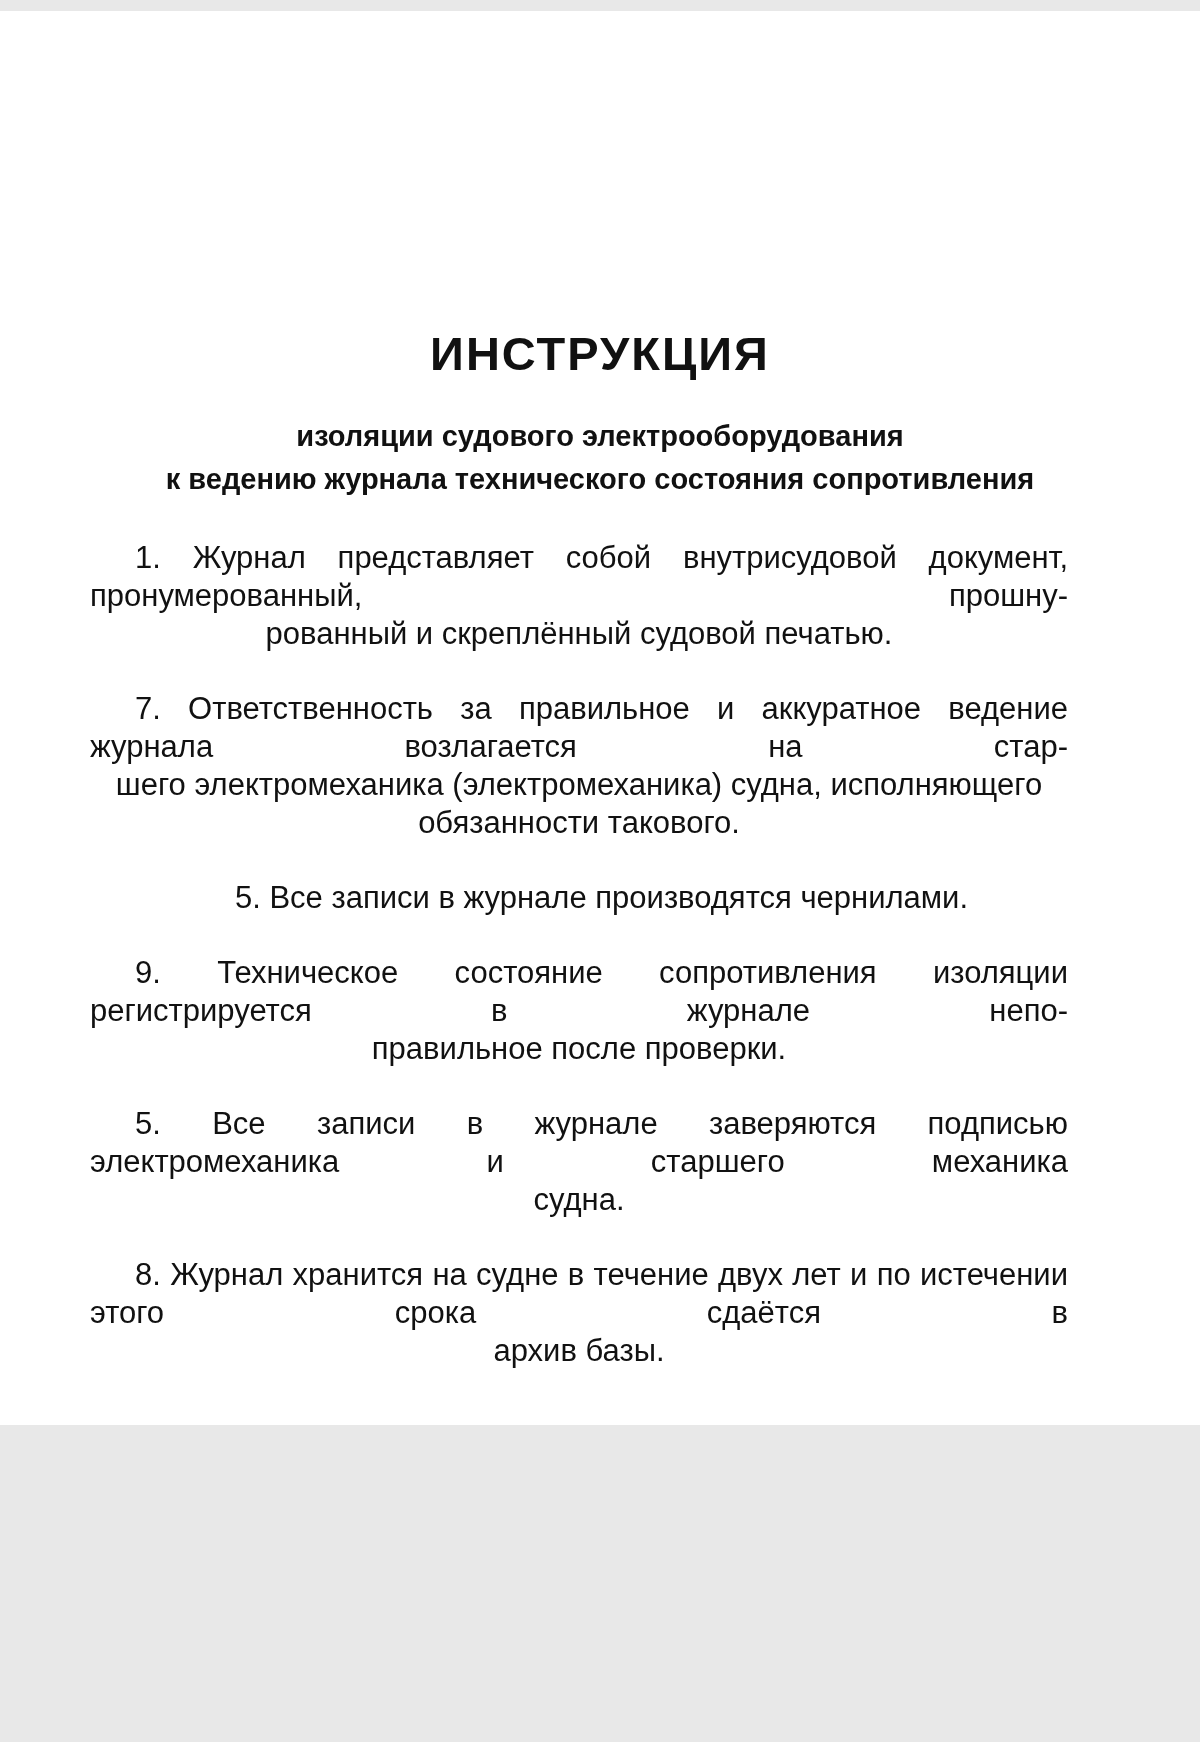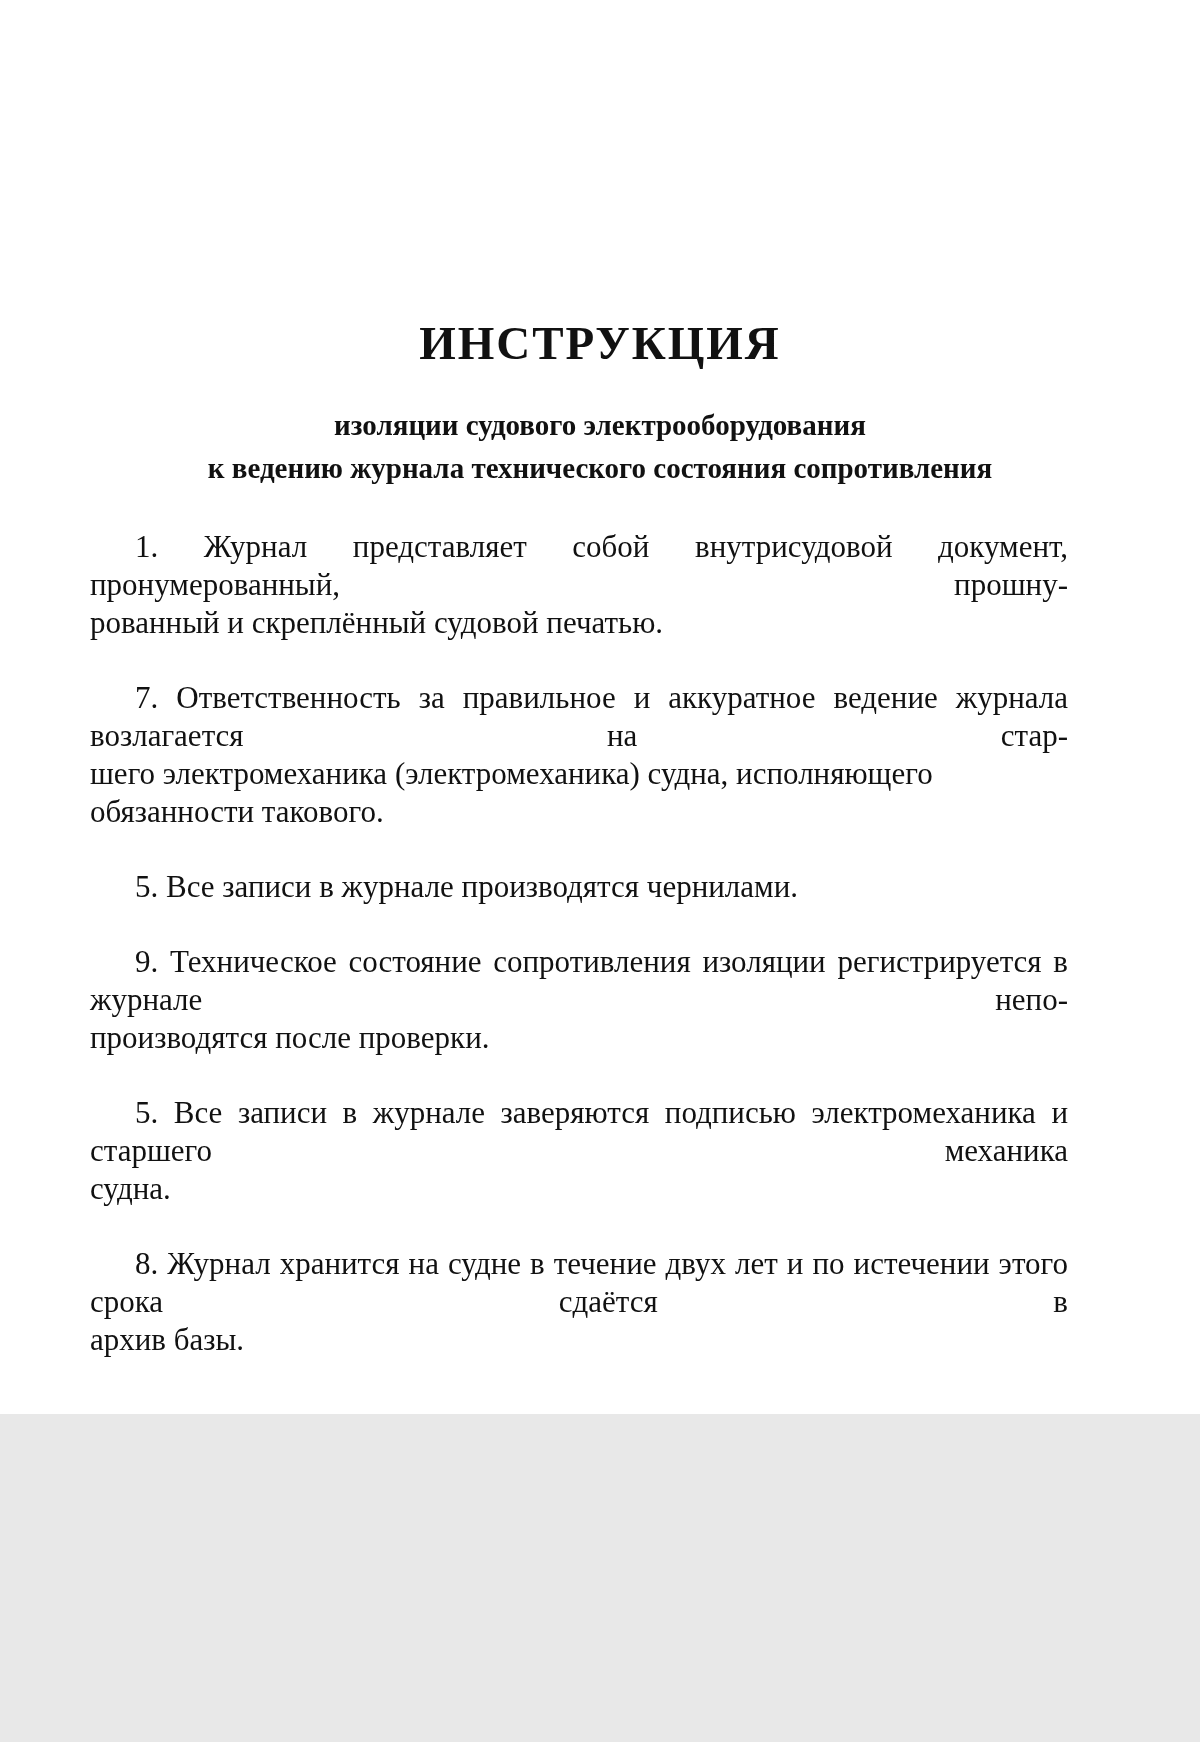--- a/index.html
+++ b/index.html
@@ -1,24 +1,24 @@
 <!DOCTYPE html>
 <html><head>
 <meta charset="utf-8">
 <style>
   * { margin: 0; padding: 0; box-sizing: border-box; }
   html, body { background: #e8e8e8; }
   .page {
     position: relative;
     width: 1200px;
     height: 1414px;
-    margin: 0 auto;
+    margin: 11px auto;
     background: #ffffff;
     overflow: hidden;
-    font-family: Liberation Serif, serif;
+    font-family: Liberation Sans, sans-serif;
     color: #111111;
   }
   .doc-title {
     margin-top: 316px;
     text-align: center;
     font-size: 47px;
     font-weight: bold;
     letter-spacing: 2px;
     line-height: 1.15;
   }
@@ -31,21 +31,21 @@
   }
   .doc-subtitle .sub-line { display: block; }
   .doc-body {
     margin: 38px 132px 0 90px;
   }
   .para {
     margin-bottom: 37px;
     font-size: 31px;
     line-height: 38px;
   }
-  .line { display: block; text-align: left; }
+  .line { display: block; text-align: center; }
   .line.first { text-indent: 45px; }
   .line.fill {
     text-align: justify;
     text-align-last: justify;
   }
   .watermark {
     position: absolute;
     left: 0;
     top: 1482px;
     width: 100%;
@@ -79,21 +79,21 @@
       <span class="line first fill">7. Ответственность за правильное и аккуратное ведение журнала возлагается на стар-</span>
       <span class="line">шего электромеханика (электромеханика) судна, исполняющего обязанности такового.</span>
     </p>
 
     <p class="para">
       <span class="line first">5. Все записи в журнале производятся чернилами.</span>
     </p>
 
     <p class="para">
       <span class="line first fill">9. Техническое состояние сопротивления изоляции регистрируется в журнале непо-</span>
-      <span class="line">производятся после проверки.</span>
+      <span class="line">правильное после проверки.</span>
     </p>
 
     <p class="para">
       <span class="line first fill">5. Все записи в журнале заверяются подписью электромеханика и старшего механика</span>
       <span class="line">судна.</span>
     </p>
 
     <p class="para">
       <span class="line first fill">8. Журнал хранится на судне в течение двух лет и по истечении этого срока сдаётся в</span>
       <span class="line">архив базы.</span>

